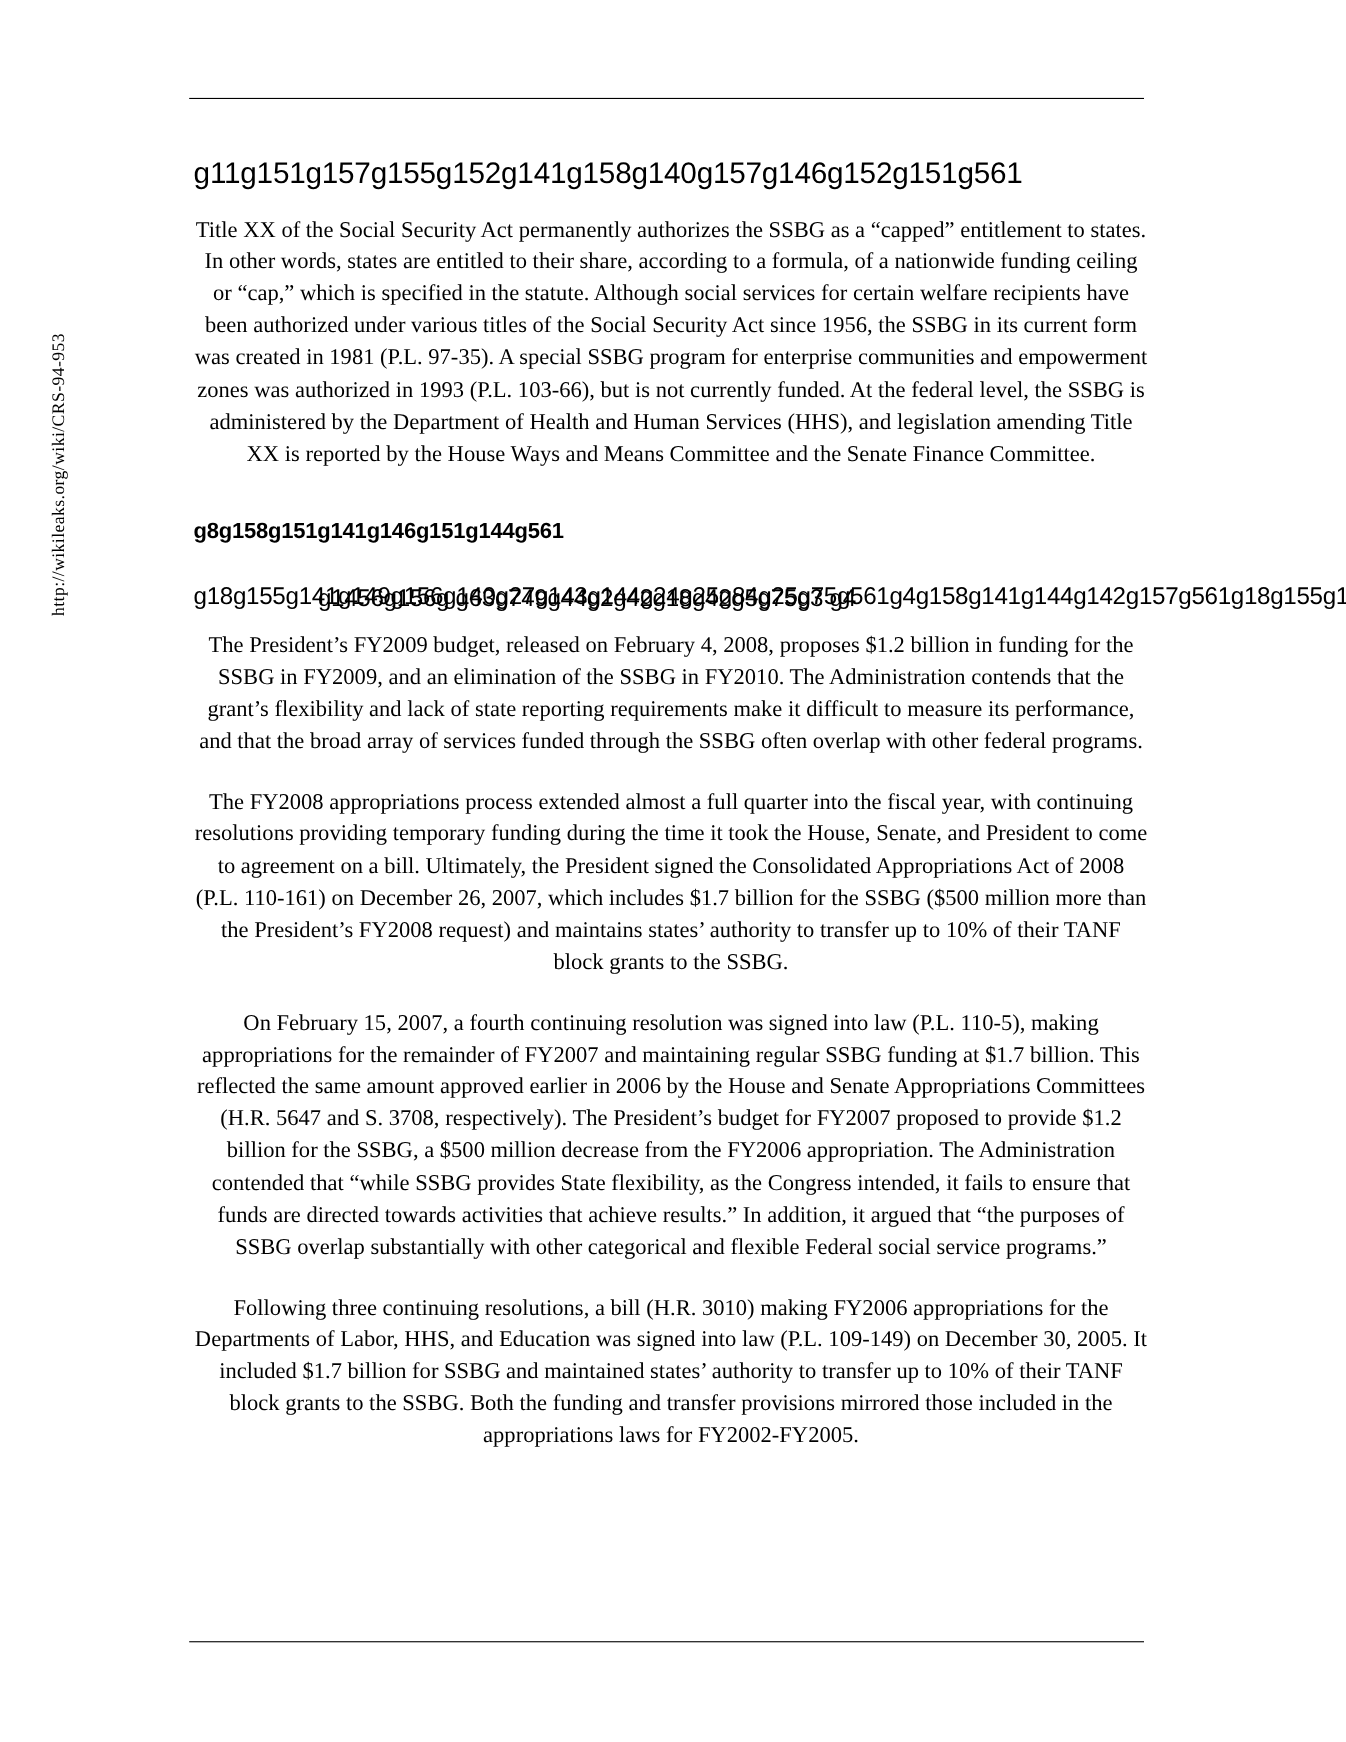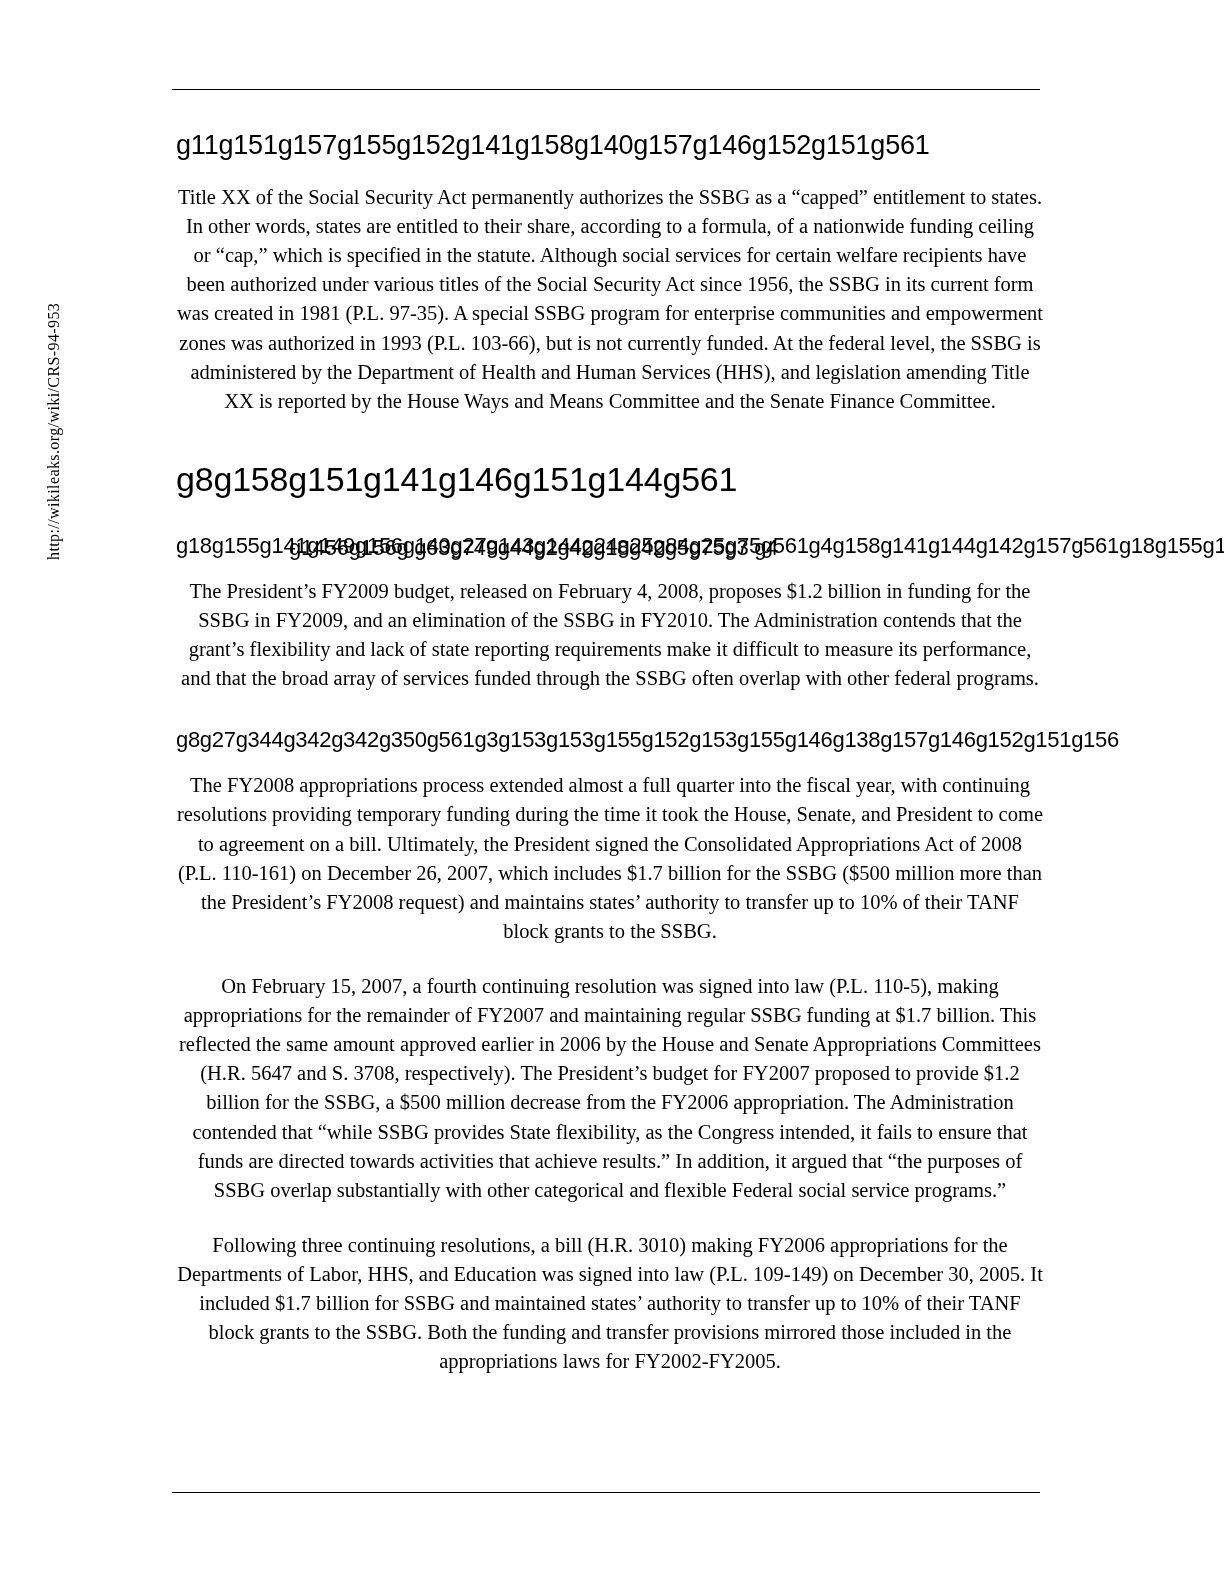--- a/index.html
+++ b/index.html
@@ -52,38 +52,38 @@
     font-family: "Liberation Serif", serif;
     font-size: 16px;
     letter-spacing: 0.4px;
     color: #000000;
     white-space: nowrap;
   }
 
   .content {
     position: absolute;
     left: 176px;
-    top: 130px;
+    top: 142px;
     width: 868px;
   }
 
   h1.garbled {
     font-family: "Liberation Sans", sans-serif;
     font-size: 27px;
     font-weight: 400;
     margin: 0 0 22px 0;
     letter-spacing: -0.2px;
     white-space: nowrap;
     overflow: visible;
   }
 
   h2.garbled {
     font-family: "Liberation Sans", sans-serif;
-    font-size: 34px;
-    font-weight: 400;
+    font-size: 20px;
+    font-weight: 700;
     margin: 44px 0 24px 0;
     letter-spacing: -0.2px;
     white-space: nowrap;
     overflow: visible;
   }
 
   h3.garbled {
     font-family: "Liberation Sans", sans-serif;
     font-size: 22px;
     font-weight: 400;
@@ -129,20 +129,19 @@
     <p class="body">Title XX of the Social Security Act permanently authorizes the SSBG as a “capped” entitlement to states. In other words, states are entitled to their share, according to a formula, of a nationwide funding ceiling or “cap,” which is specified in the statute. Although social services for certain welfare recipients have been authorized under various titles of the Social Security Act since 1956, the SSBG in its current form was created in 1981 (P.L. 97-35). A special SSBG program for enterprise communities and empowerment zones was authorized in 1993 (P.L. 103-66), but is not currently funded. At the federal level, the SSBG is administered by the Department of Health and Human Services (HHS), and legislation amending Title XX is reported by the House Ways and Means Committee and the Senate Finance Committee.</p>
 
     <h2 class="garbled">g8g158g151g141g146g151g144g561</h2>
 
     <h3 class="garbled">
       <span>g18g155g141g149g156g140g27g143g144g24g25g84g25g75g561g4g158g141g144g142g157g561g18g155g152g</span>
       <span class="overlay-frag" style="left:113px; top:2px;">g1456g156g  g63g749g44g2g42g18g42g5g75g3 g4</span>
     </h3>
     <p class="body">The President’s FY2009 budget, released on February 4, 2008, proposes $1.2 billion in funding for the SSBG in FY2009, and an elimination of the SSBG in FY2010. The Administration contends that the grant’s flexibility and lack of state reporting requirements make it difficult to measure its performance, and that the broad array of services funded through the SSBG often overlap with other federal programs.</p>
 
-    <h3 class="garbled">g8g27g344g342g342g350g561g3g153g153g155g152g153g155g146g138g157g146g152g151g156</h3>
     <p class="body">The FY2008 appropriations process extended almost a full quarter into the fiscal year, with continuing resolutions providing temporary funding during the time it took the House, Senate, and President to come to agreement on a bill. Ultimately, the President signed the Consolidated Appropriations Act of 2008 (P.L. 110-161) on December 26, 2007, which includes $1.7 billion for the SSBG ($500 million more than the President’s FY2008 request) and maintains states’ authority to transfer up to 10% of their TANF block grants to the SSBG.</p>
 
     <p class="body">On February 15, 2007, a fourth continuing resolution was signed into law (P.L. 110-5), making appropriations for the remainder of FY2007 and maintaining regular SSBG funding at $1.7 billion. This reflected the same amount approved earlier in 2006 by the House and Senate Appropriations Committees (H.R. 5647 and S. 3708, respectively). The President’s budget for FY2007 proposed to provide $1.2 billion for the SSBG, a $500 million decrease from the FY2006 appropriation. The Administration contended that “while SSBG provides State flexibility, as the Congress intended, it fails to ensure that funds are directed towards activities that achieve results.” In addition, it argued that “the purposes of SSBG overlap substantially with other categorical and flexible Federal social service programs.”</p>
     <p class="body last">Following three continuing resolutions, a bill (H.R. 3010) making FY2006 appropriations for the Departments of Labor, HHS, and Education was signed into law (P.L. 109-149) on December 30, 2005. It included $1.7 billion for SSBG and maintained states’ authority to transfer up to 10% of their TANF block grants to the SSBG. Both the funding and transfer provisions mirrored those included in the appropriations laws for FY2002-FY2005.</p>
 
   </div>
 </div>
 
 </body></html>

